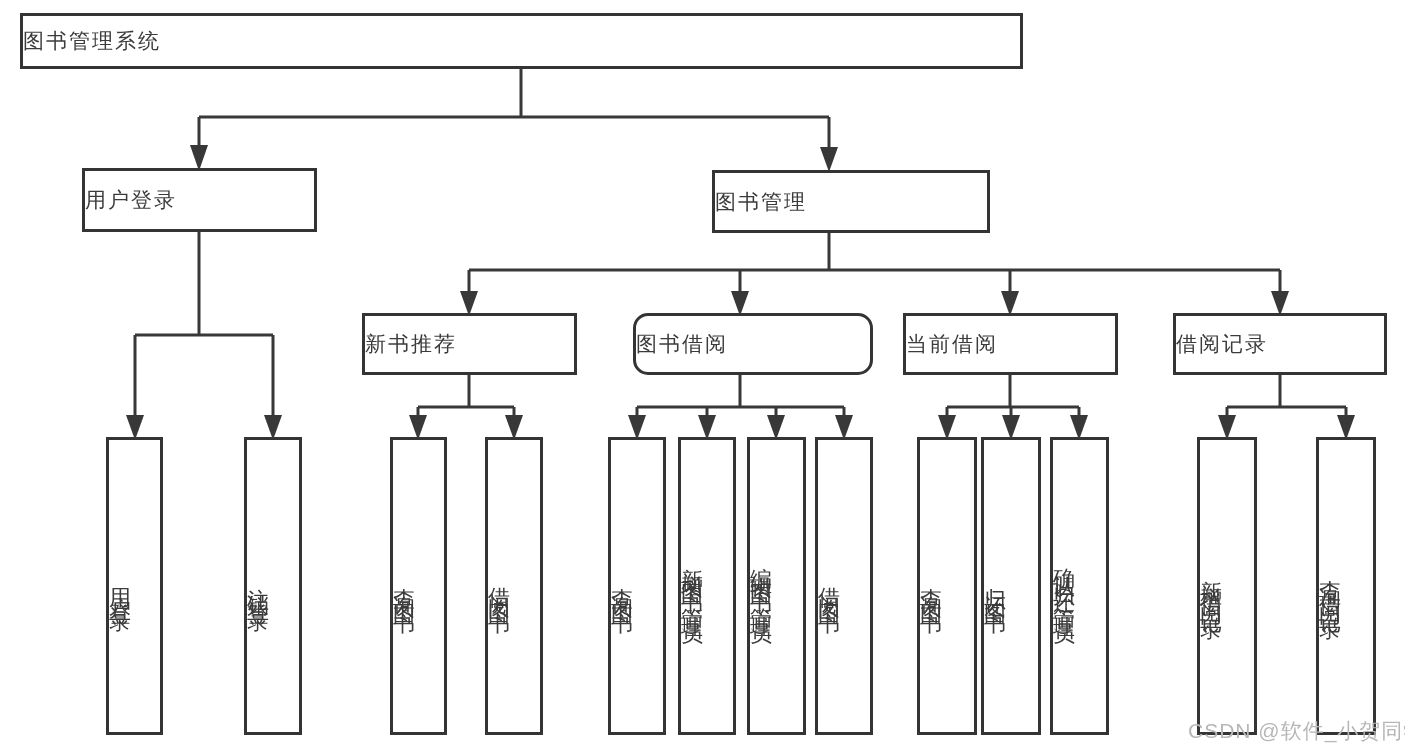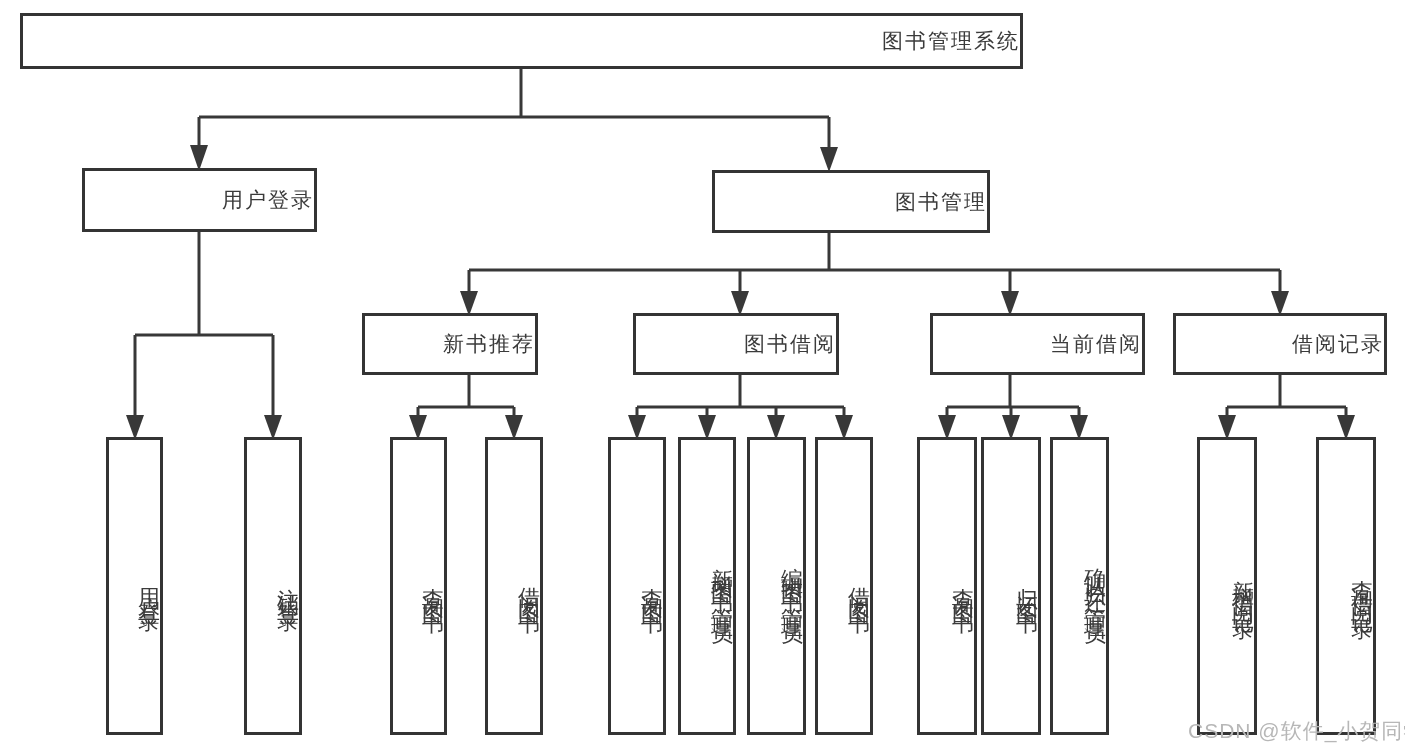--- a/index.html
+++ b/index.html
@@ -9,21 +9,21 @@
     background:#ffffff;
     font-family:"Liberation Sans","DejaVu Sans",sans-serif;
     overflow:hidden;
   }
   #wires{position:absolute;left:0;top:0;z-index:3;pointer-events:none;}
   .box{
     position:absolute;
     background:#ffffff;
     border:3px solid #343434;
     box-sizing:border-box;
-    display:flex;align-items:center;justify-content:flex-end;
+    display:flex;align-items:center;justify-content:flex-start;
     z-index:2;
     color:#3b3b3b;
   }
   .hlabel{
     font-size:21px;
     letter-spacing:2px;
     color:#3b3b3b;
     white-space:nowrap;
   }
   .root{left:20px;top:13px;width:1003px;height:56px;}
@@ -101,27 +101,27 @@
     <span class="hlabel">图书管理系统</span>
   </div>
 
   <div class="box lv2a">
     <span class="hlabel">用户登录</span>
   </div>
   <div class="box lv2b">
     <span class="hlabel">图书管理</span>
   </div>
 
-  <div class="box lv3" style="left:362px;width:176px;">
+  <div class="box lv3" style="left:362px;width:215px;">
     <span class="hlabel">新书推荐</span>
   </div>
-  <div class="box lv3" style="left:633px;width:206px;">
+  <div class="box lv3" style="left:633px;width:240px;border-radius:15px;">
     <span class="hlabel">图书借阅</span>
   </div>
-  <div class="box lv3" style="left:903px;width:215px;margin-left:27px;">
+  <div class="box lv3" style="left:903px;width:215px;">
     <span class="hlabel">当前借阅</span>
   </div>
   <div class="box lv3" style="left:1173px;width:214px;">
     <span class="hlabel">借阅记录</span>
   </div>
 
   <div class="box leaf" style="left:106px;width:57px;">
     <span class="vtext">用户登录</span>
   </div>
   <div class="box leaf" style="left:244px;width:58px;">

